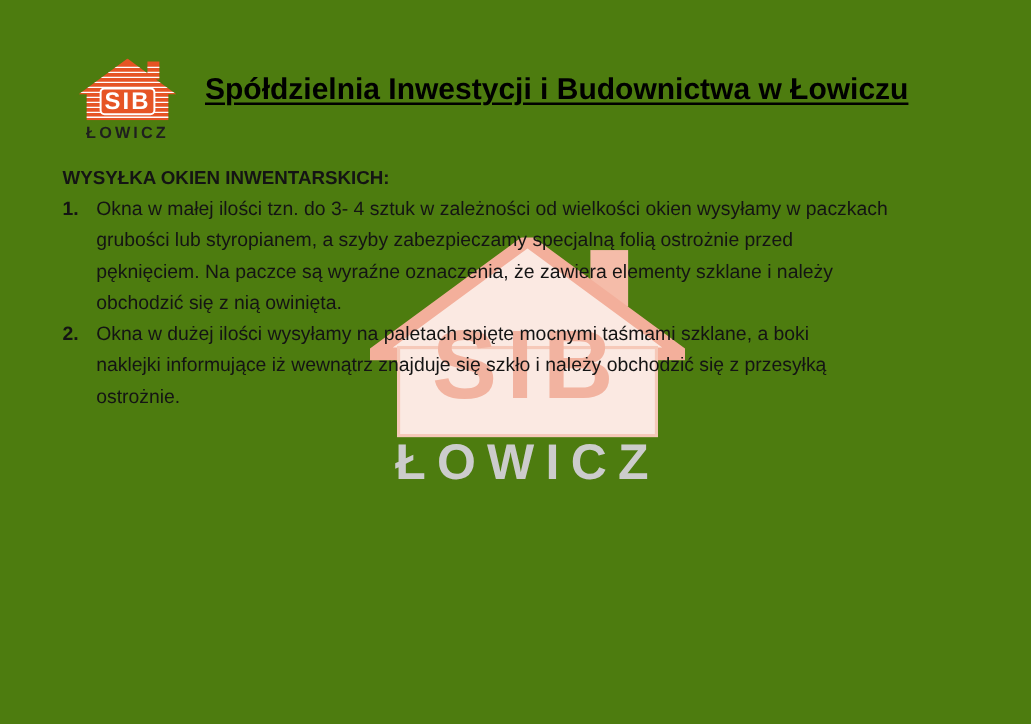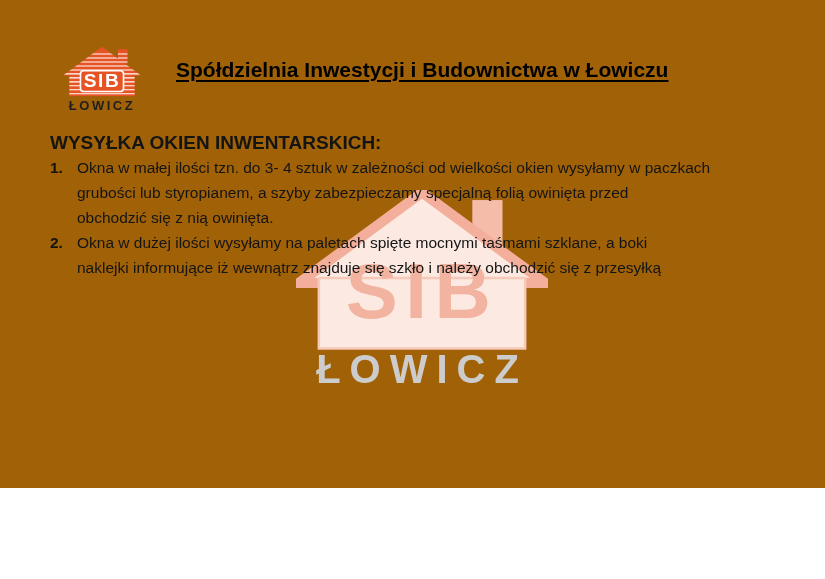--- a/index.html
+++ b/index.html
@@ -4,23 +4,23 @@
 <style>
   html, body { margin: 0; padding: 0; }
   body {
     width: 825px; height: 579px;
     background: #ffffff;
     font-family: "Liberation Sans", sans-serif;
     color: #151515;
   }
   .page {
     position: relative;
-    width: 825px; height: 488px;
+    width: 825px; height: 579px;
     overflow: hidden;
-    background: #a16207;
+    background: #4d7c0f;
   }
 
   
   .logo {
     position: absolute;
     left: 58px; top: 46px;
     width: 88px;
     text-align: center;
   }
   .logo svg { display: block; margin: 0 auto; }
@@ -29,22 +29,22 @@
     font-size: 13px;
     font-weight: 700;
     letter-spacing: 2.5px;
     color: #1f1f1f;
     white-space: nowrap;
   }
 
   
   .doc-title {
     position: absolute;
-    left: 176px; top: 58px;
-    font-size: 21px;
+    left: 164px; top: 58px;
+    font-size: 24px;
     font-weight: 700;
     color: #000000;
     text-decoration: underline;
     text-decoration-thickness: 2px;
     text-underline-offset: 3px;
     white-space: nowrap;
   }
 
   
   .watermark {
@@ -69,21 +69,21 @@
     position: absolute;
     left: 50px; top: 130px;
     width: 748px;
     z-index: 1;
     font-size: 15.5px;
     line-height: 25px;
     color: #141414;
   }
   .content .heading {
     font-weight: 700;
-    font-size: 19px;
+    font-size: 15px;
   }
   .list-item {
     position: relative;
     padding-left: 27px;
   }
   .list-item .num {
     position: absolute;
     left: 0; top: 0;
     font-weight: 700;
   }
@@ -136,24 +136,26 @@
     </svg>
     <div class="wm-city">ŁOWICZ</div>
   </div>
 
   <div class="content">
     <div class="heading">WYSYŁKA OKIEN INWENTARSKICH:</div>
 
     <div class="list-item">
       <span class="num">1.</span>
       <div class="line">Okna w małej ilości tzn. do 3- 4 sztuk w zależności od wielkości okien wysyłamy w paczkach</div>
-      <div class="line">grubości lub styropianem, a szyby zabezpieczamy specjalną folią owinięta przed</div>
+      <div class="line">grubości lub styropianem, a szyby zabezpieczamy specjalną folią ostrożnie przed</div>
+      <div class="line">pęknięciem. Na paczce są wyraźne oznaczenia, że zawiera elementy szklane i należy</div>
       <div class="line">obchodzić się z nią owinięta.</div>
     </div>
 
     <div class="list-item">
       <span class="num">2.</span>
       <div class="line">Okna w dużej ilości wysyłamy na paletach spięte mocnymi taśmami szklane, a boki</div>
       <div class="line">naklejki informujące iż wewnątrz znajduje się szkło i należy obchodzić się z przesyłką</div>
+      <div class="line">ostrożnie.</div>
     </div>
   </div>
 
 </div>
 
 </body></html>

